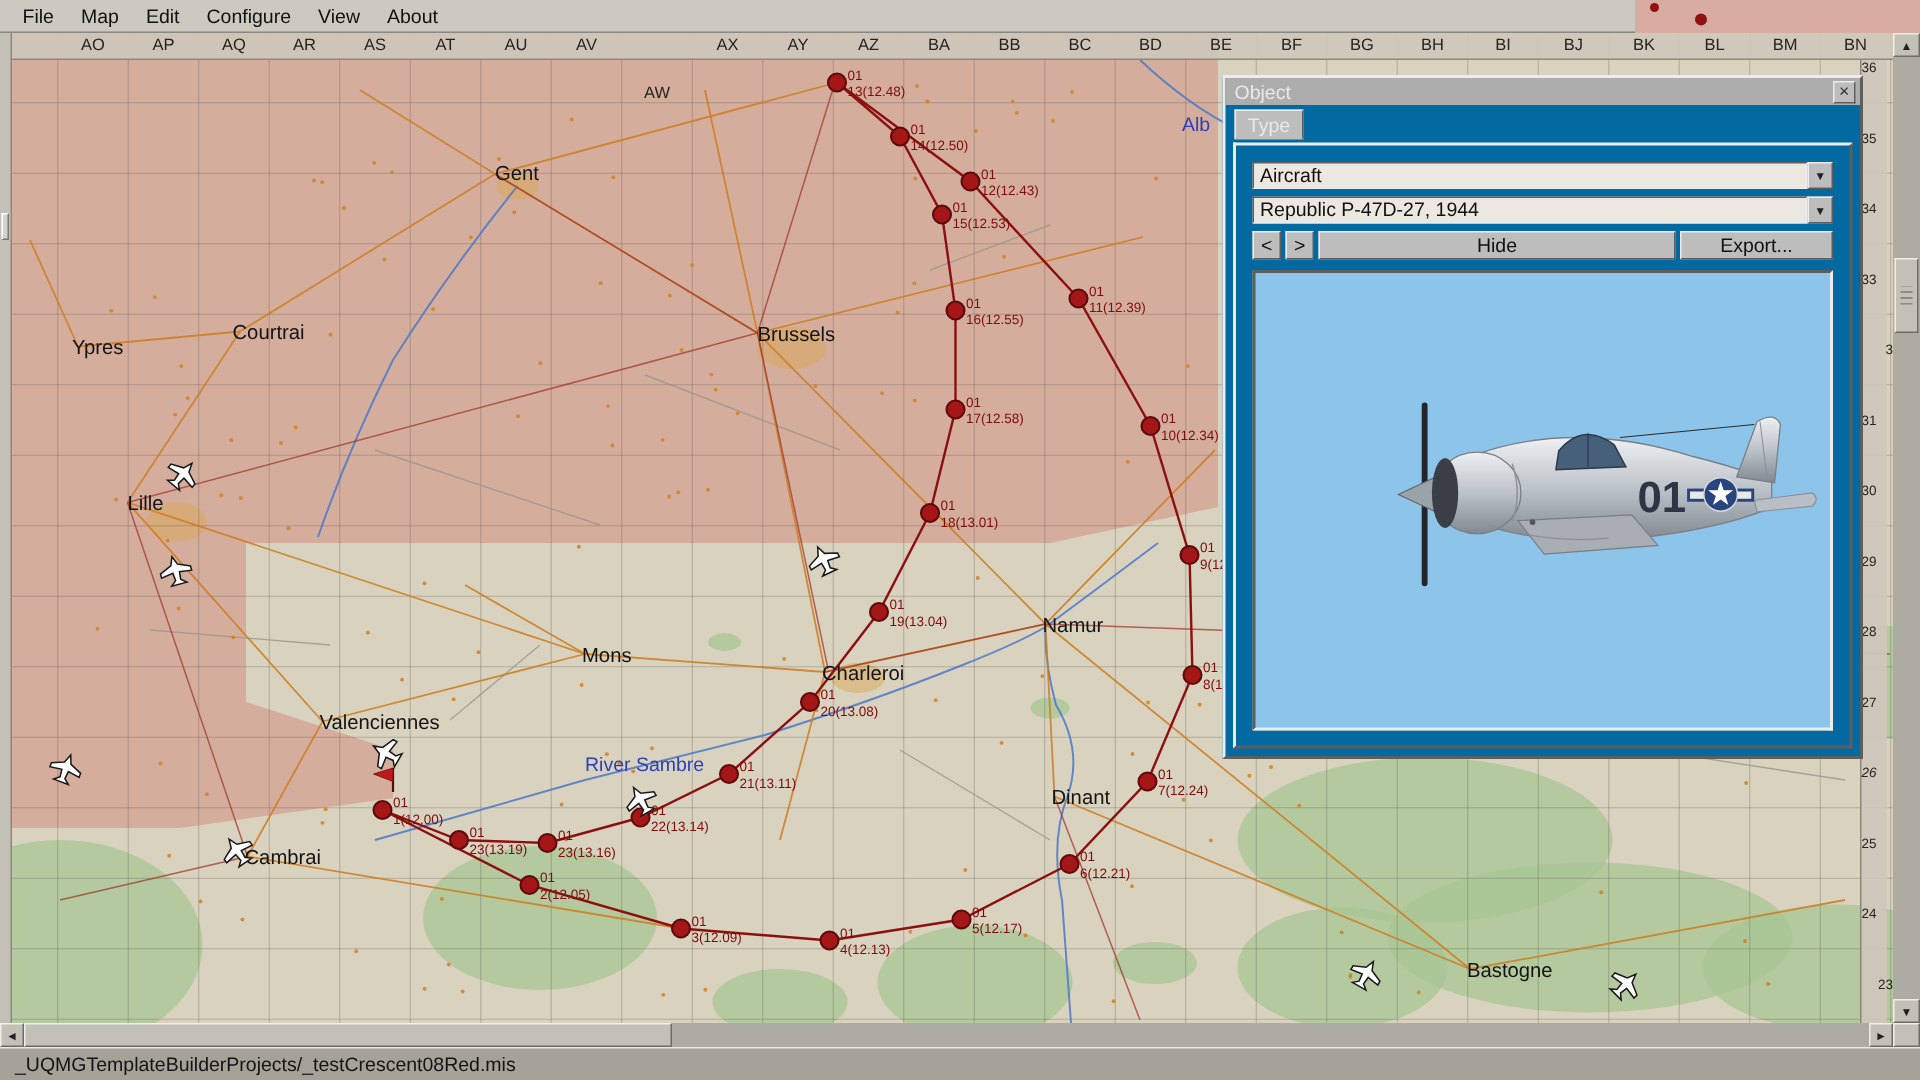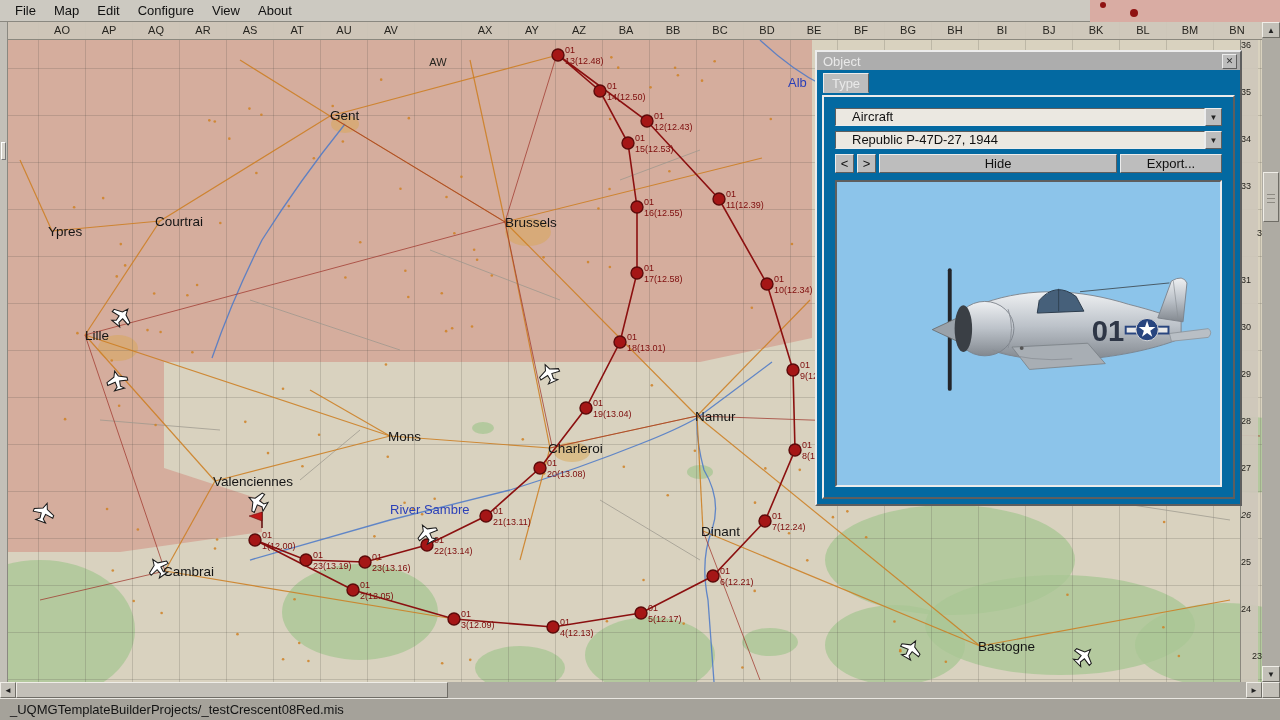--- a/index.html
+++ b/index.html
@@ -53,21 +53,21 @@
     border-color:#ececec #5e5e5e #5e5e5e #ececec;font-size:9px;color:#333;
     display:flex;align-items:center;justify-content:center;cursor:default;}
   #dlg-tab{margin:3px 0 0 6px;width:46px;height:20px;background:#bdbdbd;border:1px solid;
     border-color:#ececec #5e5e5e transparent #ececec;color:#e9e9e9;font-size:13px;
     display:flex;align-items:center;justify-content:center;}
   #dlg-panel{position:absolute;left:5px;right:5px;top:43px;bottom:5px;border:2px solid;
     border-color:#ececec #5e5e5e #5e5e5e #ececec;padding:11px 11px 10px 11px;
     display:flex;flex-direction:column;}
   .combo{display:flex;height:18px;margin-bottom:5px;}
   .combo-field{flex:1;background:#ebe8e1;border:1px solid;border-color:#5e5e5e #ececec #ececec #5e5e5e;
-    font-size:13px;color:#111;padding:0 16px;line-height:16px;white-space:nowrap;overflow:hidden;}
+    font-size:13px;color:#111;padding:0 4px;line-height:16px;white-space:nowrap;overflow:hidden;}
   .combo-arrow{width:17px;background:#bdbdbd;border:1px solid;
     border-color:#ececec #5e5e5e #5e5e5e #ececec;font-size:8px;color:#222;
     display:flex;align-items:center;justify-content:center;}
   #btn-row{display:flex;height:19px;gap:3px;margin-bottom:7px;}
   .dlg-btn{background:#bdbdbd;border:1px solid;border-color:#ececec #5e5e5e #5e5e5e #ececec;
     font-size:13px;color:#111;display:flex;align-items:center;justify-content:center;cursor:default;}
   .btn-sm{width:19px;}
   .btn-hide{flex:2.3;}
   .btn-export{flex:1;max-width:102px;}
   #image-area{flex:1;background:#8cc4ea;border:2px solid;

